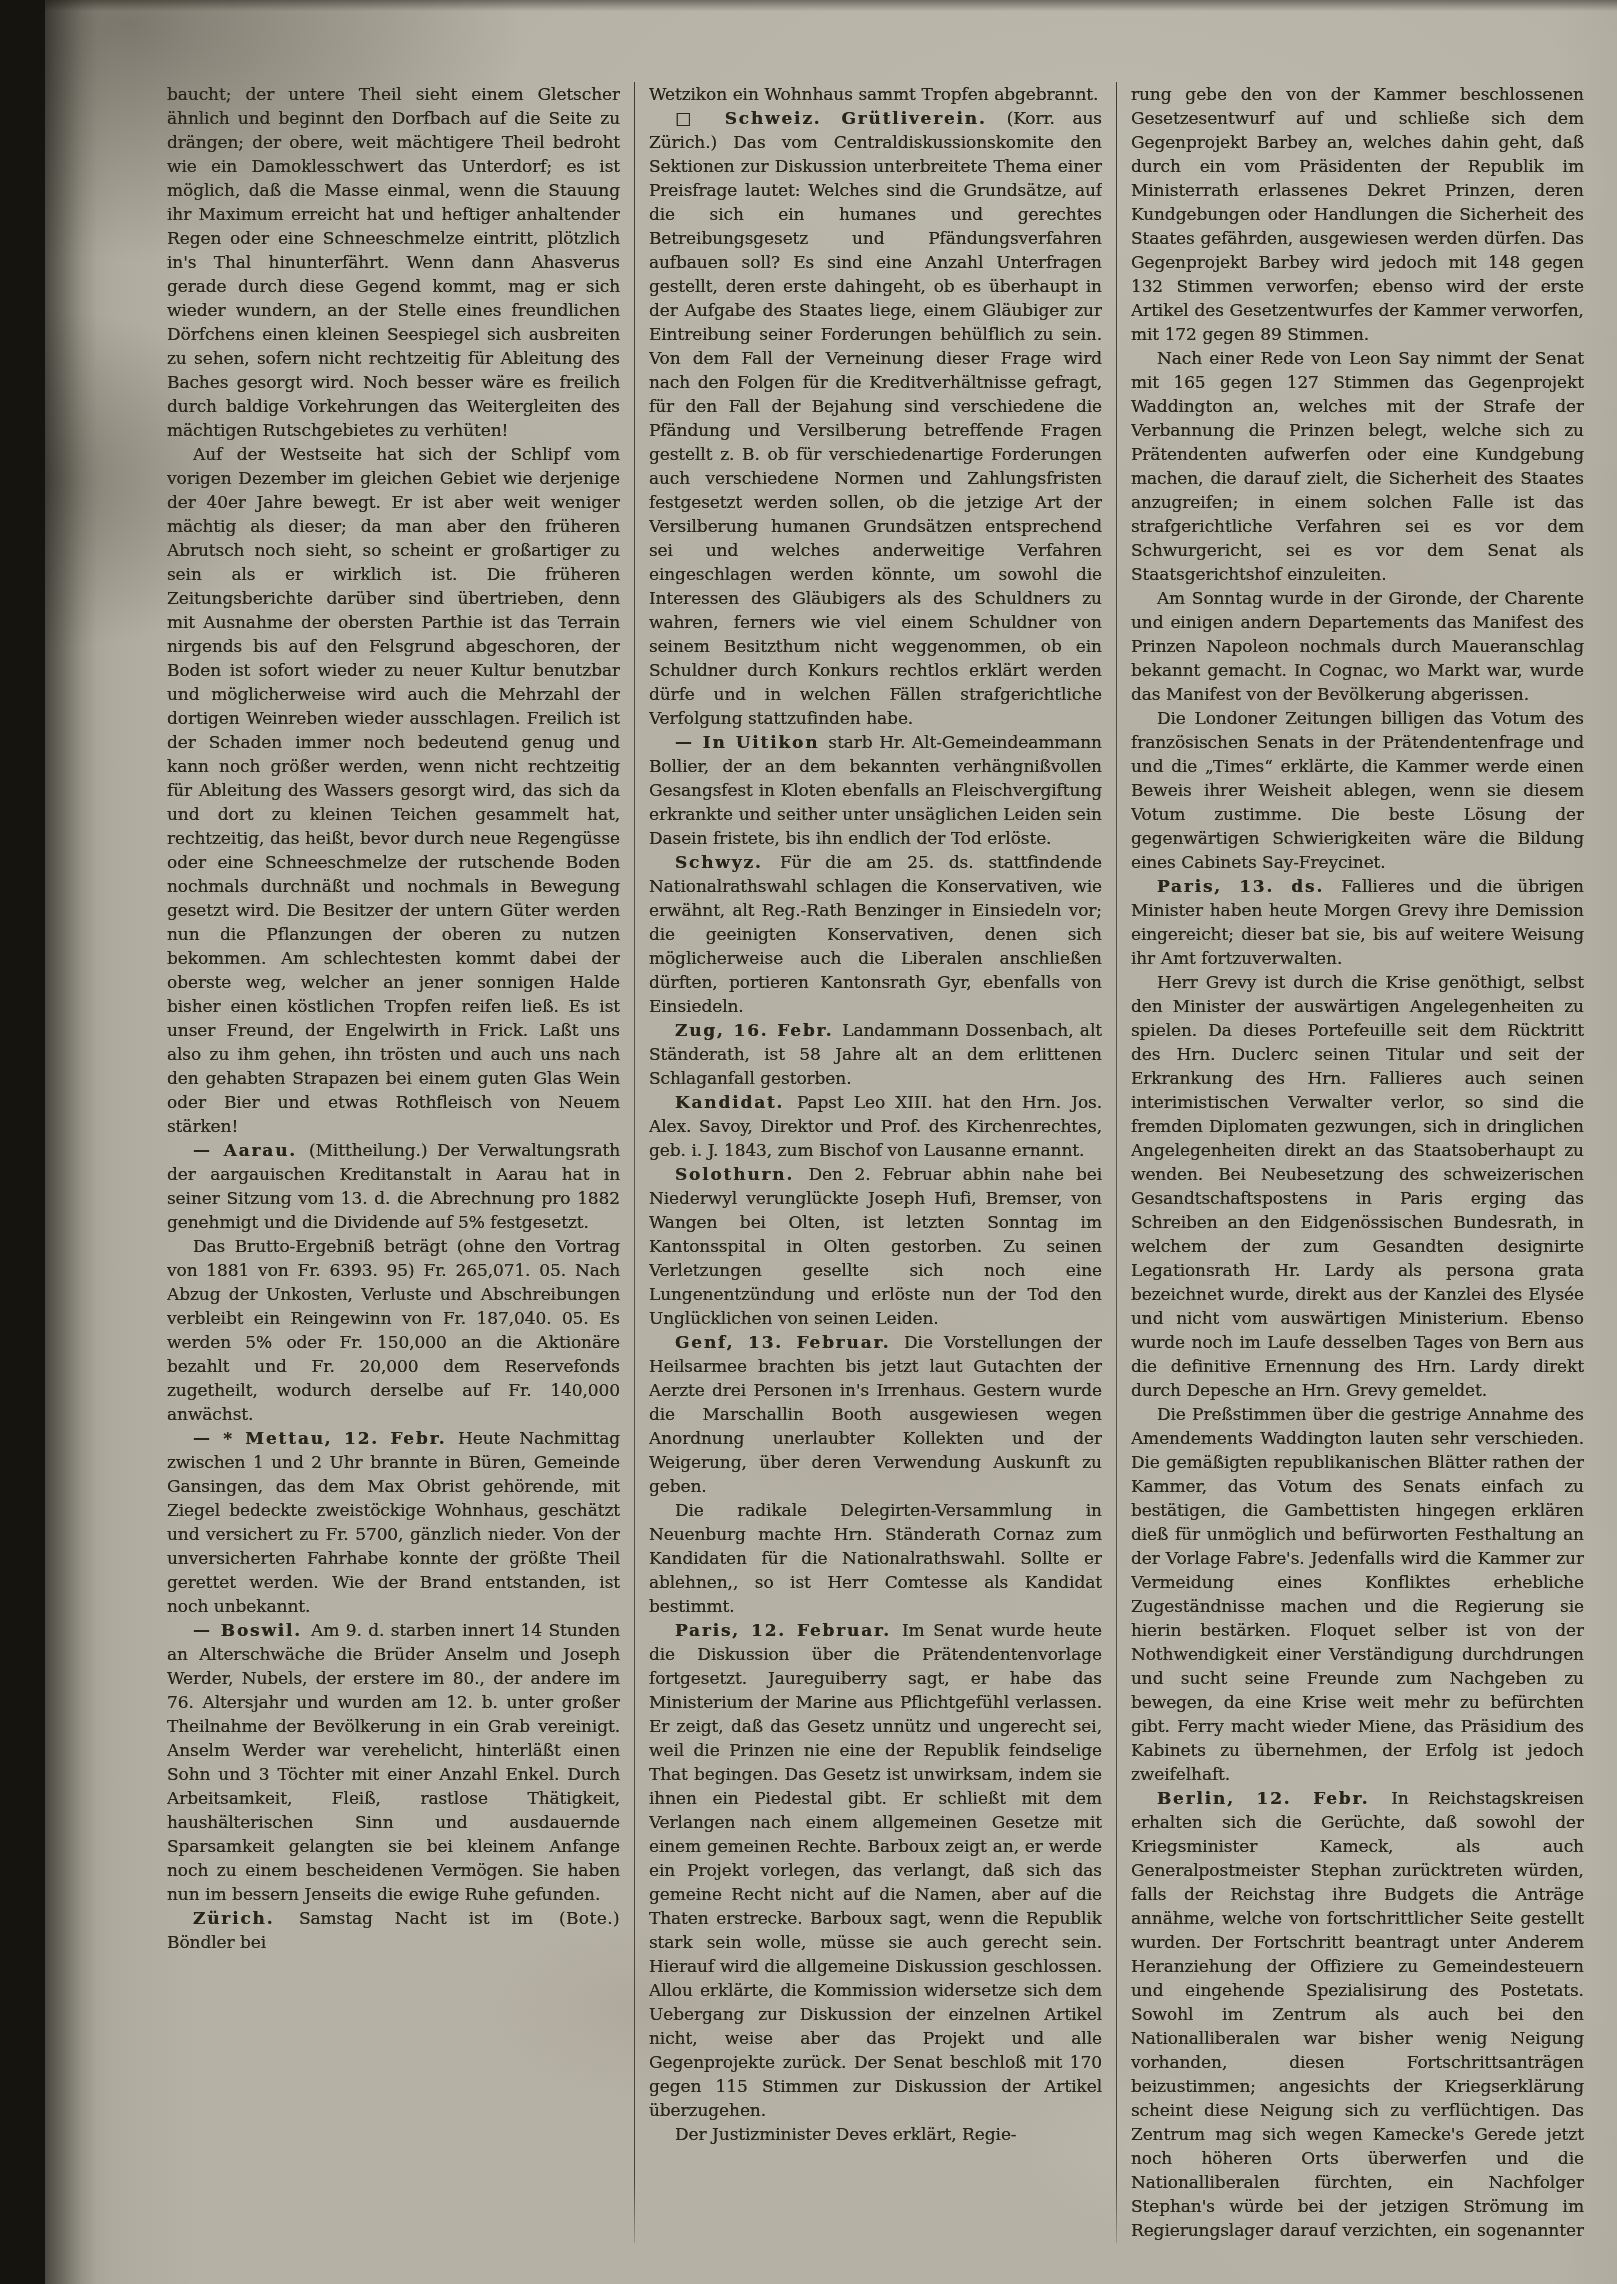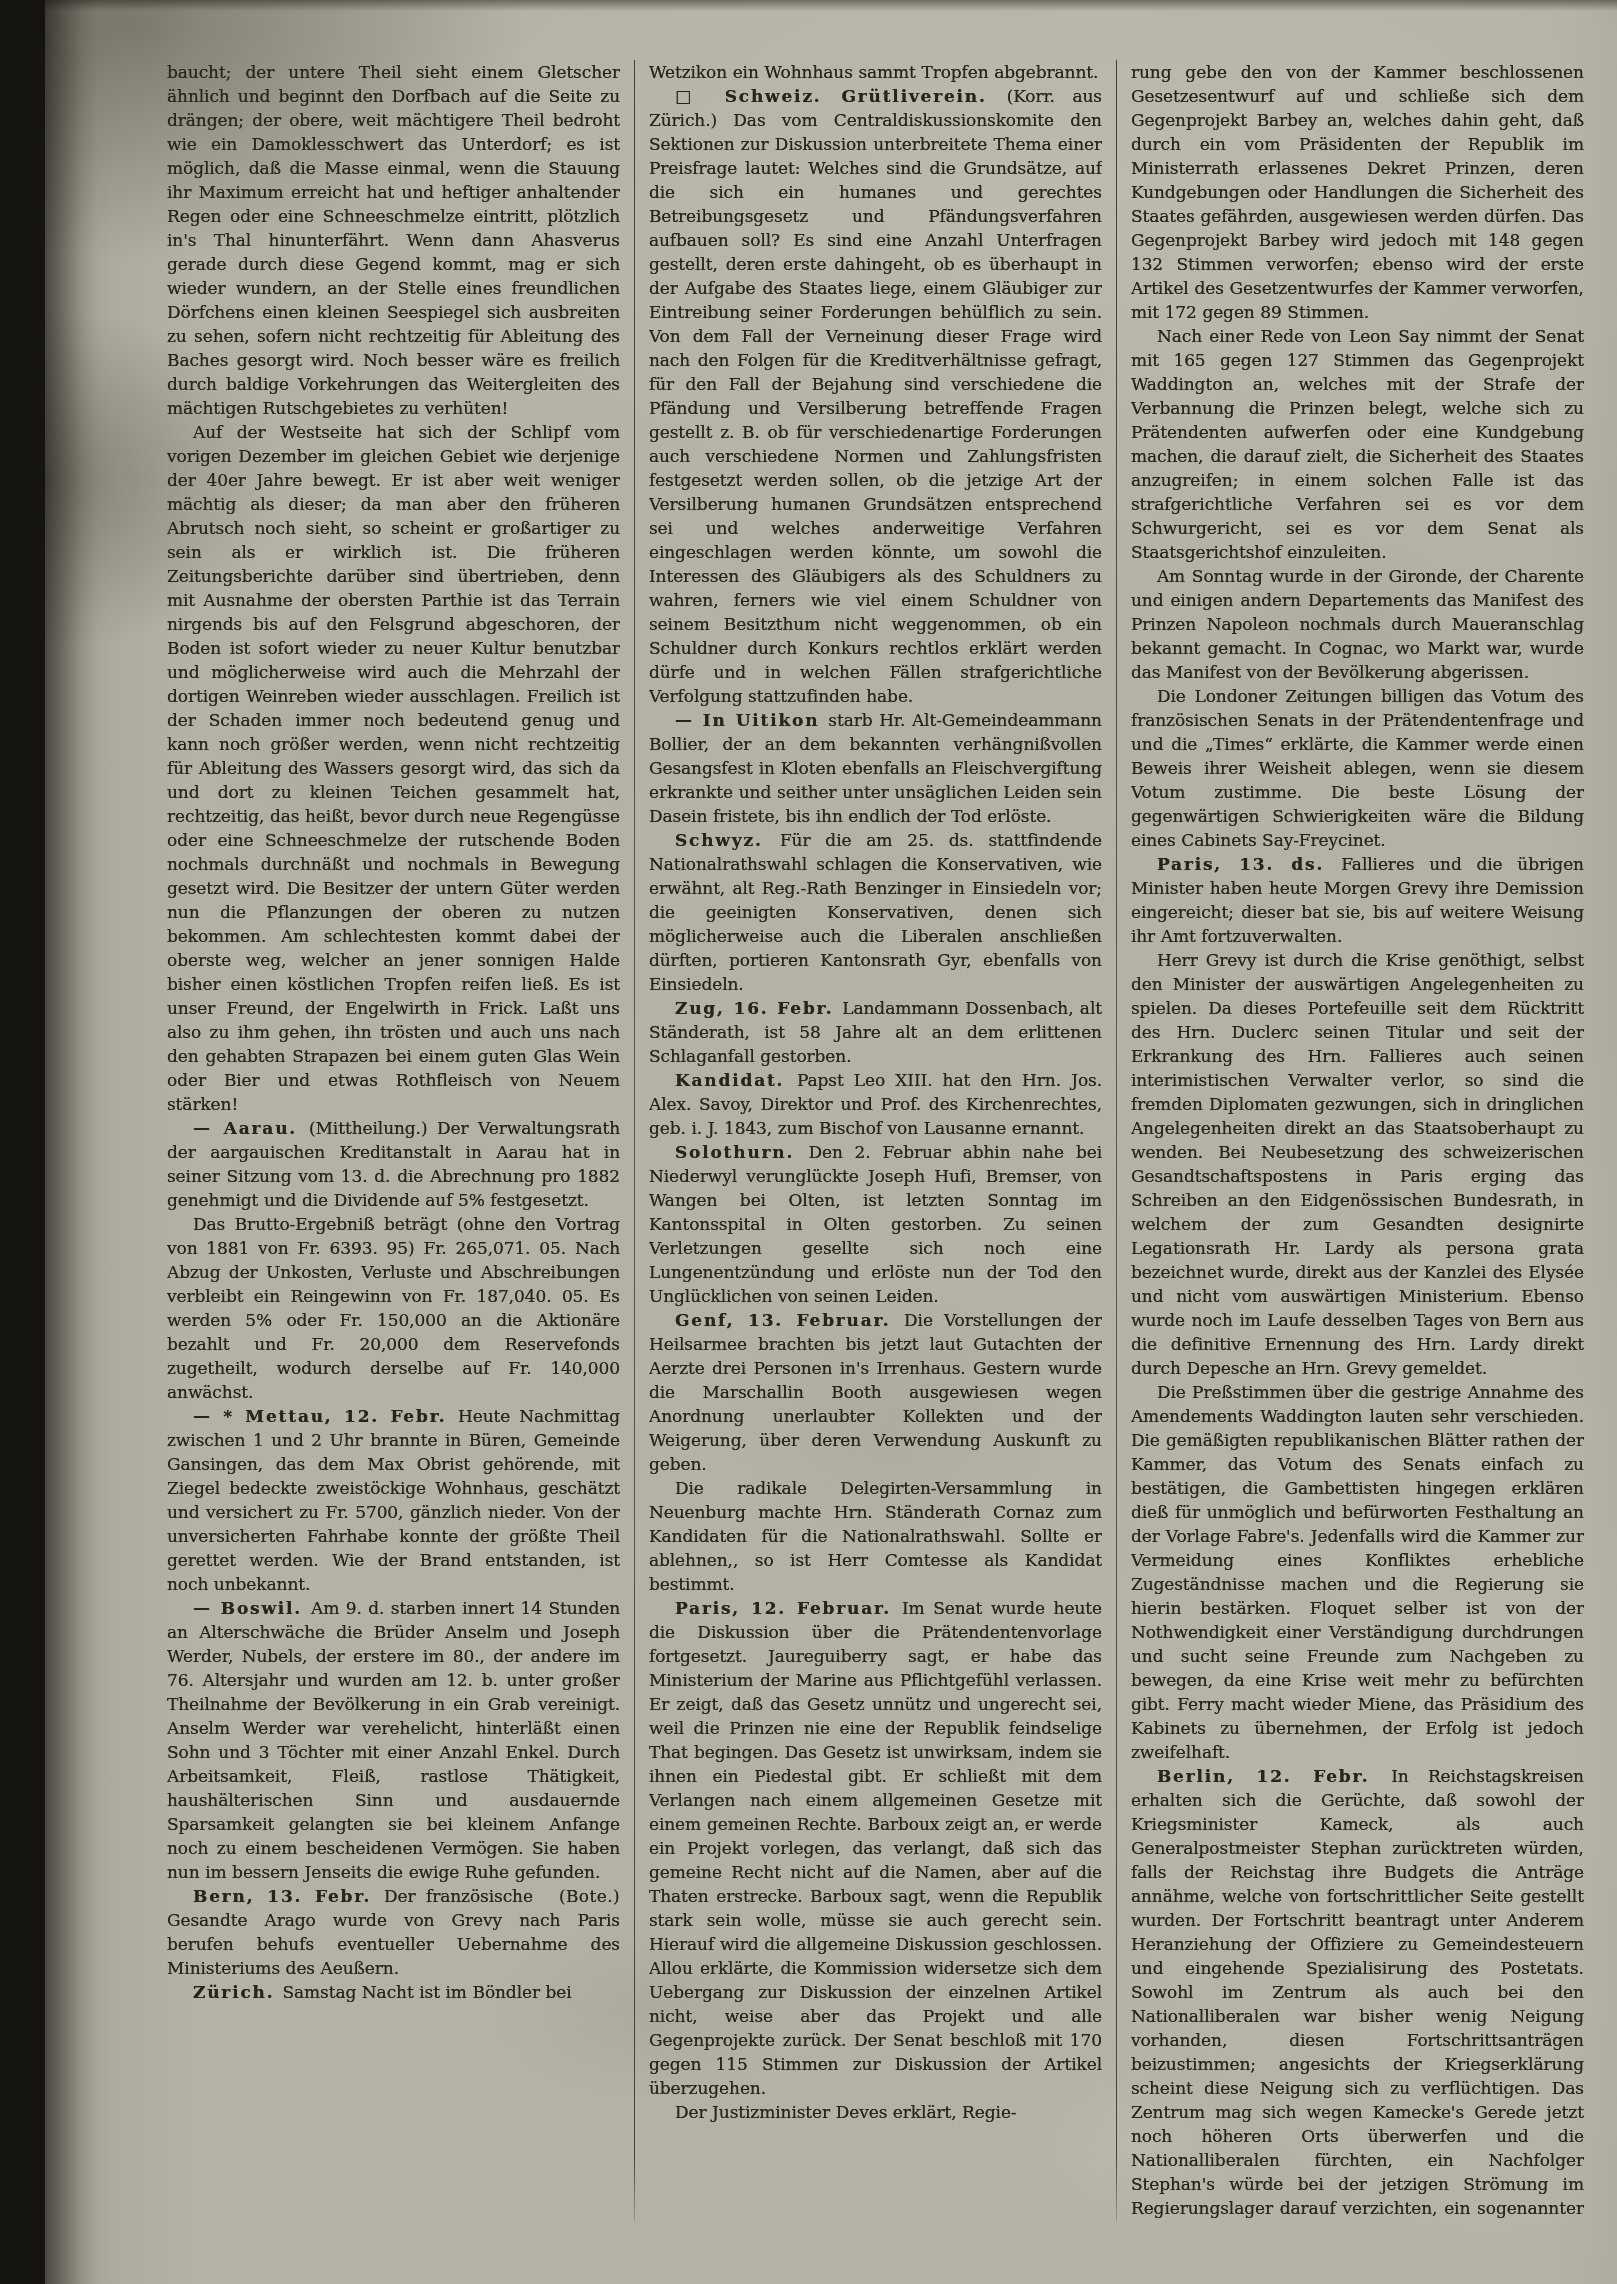--- a/index.html
+++ b/index.html
@@ -46,21 +46,21 @@
       rgba(21,20,15,0.60) 45px,
       rgba(21,20,15,0.28) 68px,
       rgba(21,20,15,0.10) 82px,
       rgba(21,20,15,0.0) 97px);
     z-index: 3;
   }
 
   .content {
     position: absolute;
     left: 167px;
-    top: 60px;
+    top: 82px;
     width: 1417px;
     height: 2161px;
     display: flex;
     align-items: stretch;
     z-index: 2;
   }
 
   .column {
     width: 453px;
     flex: 0 0 453px;
@@ -103,21 +103,20 @@
 <div class="page">
   <div class="binding"></div>
   <div class="content">
     <div class="column">
         <p class="para no-indent">baucht; der untere Theil sieht einem Gletscher ähnlich und beginnt den Dorfbach auf die Seite zu drängen; der obere, weit mächtigere Theil bedroht wie ein Damoklesschwert das Unterdorf; es ist möglich, daß die Masse einmal, wenn die Stauung ihr Maximum erreicht hat und heftiger anhaltender Regen oder eine Schneeschmelze eintritt, plötzlich in's Thal hinunterfährt. Wenn dann Ahasverus gerade durch diese Gegend kommt, mag er sich wieder wundern, an der Stelle eines freundlichen Dörfchens einen kleinen Seespiegel sich ausbreiten zu sehen, sofern nicht rechtzeitig für Ableitung des Baches gesorgt wird. Noch besser wäre es freilich durch baldige Vorkehrungen das Weitergleiten des mächtigen Rutschgebietes zu verhüten!</p>
         <p class="para">Auf der Westseite hat sich der Schlipf vom vorigen Dezember im gleichen Gebiet wie derjenige der 40er Jahre bewegt. Er ist aber weit weniger mächtig als dieser; da man aber den früheren Abrutsch noch sieht, so scheint er großartiger zu sein als er wirklich ist. Die früheren Zeitungsberichte darüber sind übertrieben, denn mit Ausnahme der obersten Parthie ist das Terrain nirgends bis auf den Felsgrund abgeschoren, der Boden ist sofort wieder zu neuer Kultur benutzbar und möglicherweise wird auch die Mehrzahl der dortigen Weinreben wieder ausschlagen. Freilich ist der Schaden immer noch bedeutend genug und kann noch größer werden, wenn nicht rechtzeitig für Ableitung des Wassers gesorgt wird, das sich da und dort zu kleinen Teichen gesammelt hat, rechtzeitig, das heißt, bevor durch neue Regengüsse oder eine Schneeschmelze der rutschende Boden nochmals durchnäßt und nochmals in Bewegung gesetzt wird. Die Besitzer der untern Güter werden nun die Pflanzungen der oberen zu nutzen bekommen. Am schlechtesten kommt dabei der oberste weg, welcher an jener sonnigen Halde bisher einen köstlichen Tropfen reifen ließ. Es ist unser Freund, der Engelwirth in Frick. Laßt uns also zu ihm gehen, ihn trösten und auch uns nach den gehabten Strapazen bei einem guten Glas Wein oder Bier und etwas Rothfleisch von Neuem stärken!</p>
         <p class="para"><span class="lead">— Aarau. </span>(Mittheilung.) Der Verwaltungsrath der aargauischen Kreditanstalt in Aarau hat in seiner Sitzung vom 13. d. die Abrechnung pro 1882 genehmigt und die Dividende auf 5% festgesetzt.</p>
         <p class="para">Das Brutto-Ergebniß beträgt (ohne den Vortrag von 1881 von Fr. 6393. 95) Fr. 265,071. 05. Nach Abzug der Unkosten, Verluste und Abschreibungen verbleibt ein Reingewinn von Fr. 187,040. 05. Es werden 5% oder Fr. 150,000 an die Aktionäre bezahlt und Fr. 20,000 dem Reservefonds zugetheilt, wodurch derselbe auf Fr. 140,000 anwächst.</p>
         <p class="para"><span class="lead">— * Mettau, 12. Febr. </span>Heute Nachmittag zwischen 1 und 2 Uhr brannte in Büren, Gemeinde Gansingen, das dem Max Obrist gehörende, mit Ziegel bedeckte zweistöckige Wohnhaus, geschätzt und versichert zu Fr. 5700, gänzlich nieder. Von der unversicherten Fahrhabe konnte der größte Theil gerettet werden. Wie der Brand entstanden, ist noch unbekannt.</p>
         <p class="para"><span class="lead">— Boswil. </span>Am 9. d. starben innert 14 Stunden an Alterschwäche die Brüder Anselm und Joseph Werder, Nubels, der erstere im 80., der andere im 76. Altersjahr und wurden am 12. b. unter großer Theilnahme der Bevölkerung in ein Grab vereinigt. Anselm Werder war verehelicht, hinterläßt einen Sohn und 3 Töchter mit einer Anzahl Enkel. Durch Arbeitsamkeit, Fleiß, rastlose Thätigkeit, haushälterischen Sinn und ausdauernde Sparsamkeit gelangten sie bei kleinem Anfange noch zu einem bescheidenen Vermögen. Sie haben nun im bessern Jenseits die ewige Ruhe gefunden.<span class="tail">(Bote.)</span></p>
-        <p class="para"><span class="lead">Bern, 13. Febr. </span>Der französische Gesandte Arago wurde von Grevy nach Paris berufen behufs eventueller Uebernahme des Ministeriums des Aeußern.</p>
         <p class="para"><span class="lead">Zürich. </span>Samstag Nacht ist im Böndler bei</p>
       </div>
     <div class="rule"></div>
     <div class="column">
         <p class="para no-indent">Wetzikon ein Wohnhaus sammt Tropfen abgebrannt.</p>
         <p class="para"><span class="lead">□ Schweiz. Grütliverein. </span>(Korr. aus Zürich.) Das vom Centraldiskussionskomite den Sektionen zur Diskussion unterbreitete Thema einer Preisfrage lautet: Welches sind die Grundsätze, auf die sich ein humanes und gerechtes Betreibungsgesetz und Pfändungsverfahren aufbauen soll? Es sind eine Anzahl Unterfragen gestellt, deren erste dahingeht, ob es überhaupt in der Aufgabe des Staates liege, einem Gläubiger zur Eintreibung seiner Forderungen behülflich zu sein. Von dem Fall der Verneinung dieser Frage wird nach den Folgen für die Kreditverhältnisse gefragt, für den Fall der Bejahung sind verschiedene die Pfändung und Versilberung betreffende Fragen gestellt z. B. ob für verschiedenartige Forderungen auch verschiedene Normen und Zahlungsfristen festgesetzt werden sollen, ob die jetzige Art der Versilberung humanen Grundsätzen entsprechend sei und welches anderweitige Verfahren eingeschlagen werden könnte, um sowohl die Interessen des Gläubigers als des Schuldners zu wahren, ferners wie viel einem Schuldner von seinem Besitzthum nicht weggenommen, ob ein Schuldner durch Konkurs rechtlos erklärt werden dürfe und in welchen Fällen strafgerichtliche Verfolgung stattzufinden habe.</p>
         <p class="para"><span class="lead">— In Uitikon </span>starb Hr. Alt-Gemeindeammann Bollier, der an dem bekannten verhängnißvollen Gesangsfest in Kloten ebenfalls an Fleischvergiftung erkrankte und seither unter unsäglichen Leiden sein Dasein fristete, bis ihn endlich der Tod erlöste.</p>
         <p class="para"><span class="lead">Schwyz. </span>Für die am 25. ds. stattfindende Nationalrathswahl schlagen die Konservativen, wie erwähnt, alt Reg.-Rath Benzinger in Einsiedeln vor; die geeinigten Konservativen, denen sich möglicherweise auch die Liberalen anschließen dürften, portieren Kantonsrath Gyr, ebenfalls von Einsiedeln.</p>
         <p class="para"><span class="lead">Zug, 16. Febr. </span>Landammann Dossenbach, alt Ständerath, ist 58 Jahre alt an dem erlittenen Schlaganfall gestorben.</p>
         <p class="para"><span class="lead">Kandidat. </span>Papst Leo XIII. hat den Hrn. Jos. Alex. Savoy, Direktor und Prof. des Kirchenrechtes, geb. i. J. 1843, zum Bischof von Lausanne ernannt.</p>

